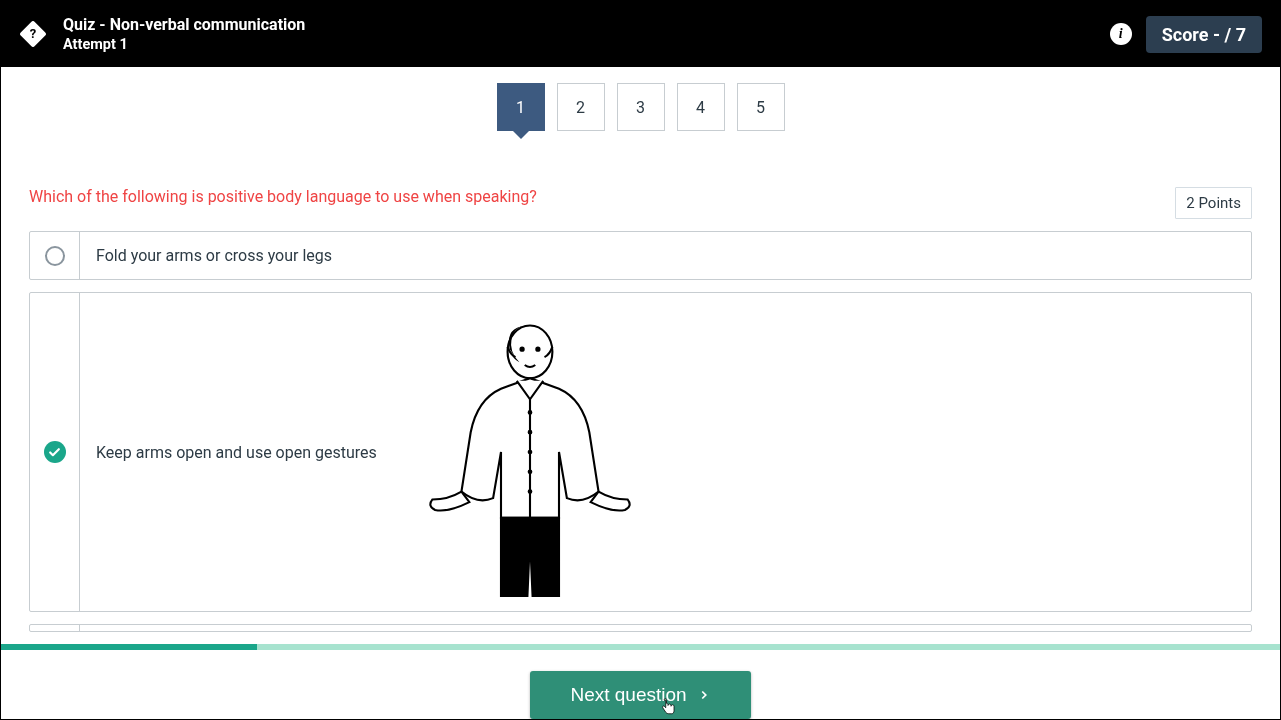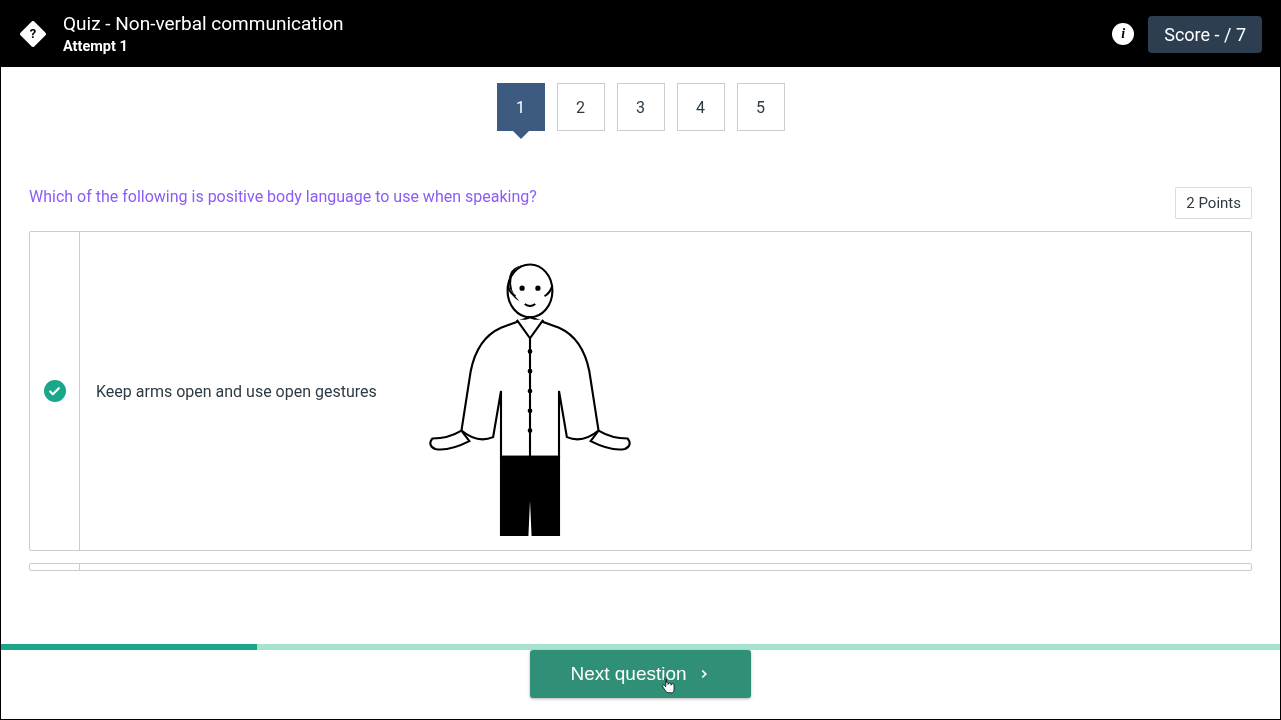--- a/index.html
+++ b/index.html
@@ -21,35 +21,35 @@
       display: flex;
       align-items: center;
       padding: 0 18px;
       gap: 16px;
     }
     .header-icon {
       width: 28px; height: 28px;
       display: flex; align-items: center; justify-content: center;
     }
     .header-title-block { flex: 1; }
-    .header-title { font-size: 19px; font-weight: 400; line-height: 1.2; }
+    .header-title { font-size: 16px; font-weight: 700; line-height: 1.2; }
     .header-sub { font-size: 14.5px; font-weight: 700; margin-top: 2px; }
     .header-right { display: flex; align-items: center; gap: 14px; }
     .info-icon {
       width: 22px; height: 22px; border-radius: 50%;
       background: #fff; color: #000;
       display: flex; align-items: center; justify-content: center;
       font-weight: 700; font-size: 14px; font-style: italic; font-family: Georgia, serif;
     }
     .score-pill {
       background: #2c3e50;
       color: #fff;
       padding: 8px 16px;
       border-radius: 4px;
-      font-size: 18px; font-weight: 400; text-align: right;
+      font-size: 18px; font-weight: 700; text-align: right;
     }
     .save-group {
       display: flex;
       background: #fff; color: #2d3b45;
       border-radius: 4px;
       overflow: hidden;
     }
     .save-btn {
       padding: 9px 16px;
       font-size: 15px;
@@ -95,21 +95,21 @@
     }
 
     
     .content {
       padding: 0 28px;
     }
     .q-row {
       display: flex; align-items: flex-start; justify-content: space-between;
       margin-top: 26px;
     }
-    .q-text { font-size: 16px; color: #8b5cf6; }
+    .q-text { font-size: 16px; color: #ef4444; }
     .points-box {
       border: 1px solid #d5dde3;
       padding: 6px 10px;
       font-size: 15px;
       border-radius: 1px;
       white-space: nowrap;
     }
 
     .options { margin-top: 12px; display: flex; flex-direction: column; gap: 12px; }
     .option {
@@ -153,21 +153,21 @@
     }
     .progress-fill {
       height: 100%;
       background: #1aa68a;
     }
     .footer {
       position: absolute;
       left: 0; right: 0; bottom: 0;
       height: 69px;
       background: #fff;
-      display: flex; align-items: flex-start; justify-content: center;
+      display: flex; align-items: flex-end; justify-content: center;
     }
     .next-btn {
       background: #2f8f77;
       color: #fff;
       border: none;
       border-radius: 3px;
       padding: 0 40px;
       height: 48px;
       font-size: 19px;
       display: flex; align-items: center; gap: 10px;
@@ -210,20 +210,28 @@
 </div>
 
 <div class="content">
   <div class="q-row">
     <div class="q-text">Which of the following is positive body language to use when speaking?</div>
     <div class="points-box">2 Points</div>
   </div>
 
   <div class="options">
 
+    <div class="option">
+      <div class="radio-cell">
+        <span class="radio-circle"></span>
+      </div>
+      <div class="body-cell">
+        <span>Fold your arms or cross your legs</span>
+      </div>
+    </div>
 
     <div class="option">
       <div class="radio-cell">
         <span class="check-circle">
           <svg width="13" height="13" viewBox="0 0 24 24" fill="none" stroke="#fff" stroke-width="4" stroke-linecap="round" stroke-linejoin="round">
               <polyline points="20 6 9 17 4 12"></polyline>
             </svg>
         </span>
       </div>
       <div class="body-cell">

